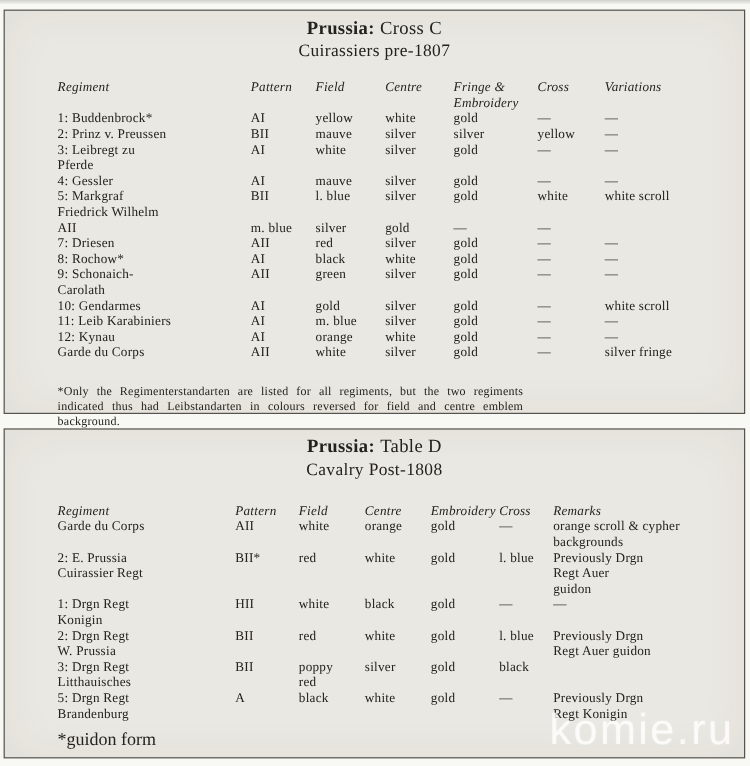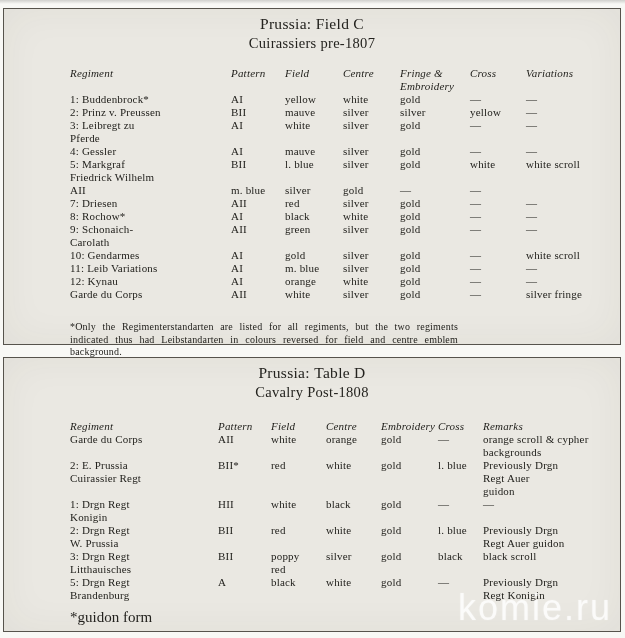--- a/index.html
+++ b/index.html
@@ -20,25 +20,25 @@
     background: #eae8e2;
     border: 1.5px solid #56534c;
     box-sizing: border-box;
     box-shadow: inset 0 0 40px rgba(60,55,40,0.05);
   }
   #panel-c { top: 8px;  height: 337px; }
   #panel-d { top: 357px; height: 275px; }
 
   .titles { text-align: center; margin-top: 6px; }
   .title { font-size: 15.5px; line-height: 18px; letter-spacing: 0.3px; }
-  .title .bold { font-weight: normal; }
+  .title .bold { font-weight: bold; }
   .title .rest { margin-left: 0.28em; }
   .subtitle { font-size: 14.5px; line-height: 16px; margin-top: 2px; letter-spacing: 0.3px; }
 
-  .content { padding-left: 66px; padding-right: 6px; }
+  .content { padding-left: 44px; padding-right: 6px; }
 
   .grid-c { display: grid; grid-template-columns: 161px 54px 58px 57px 70px 56px auto; }
   .grid-d { display: grid; grid-template-columns: 148px 53px 55px 55px 57px 45px auto; }
 
   .thead-c { margin-top: 16px; }
   .thead-d { margin-top: 20px; }
   .thead .cell { font-style: italic; }
 
   .cell {
     font-size: 11px; line-height: 13px;
@@ -62,21 +62,21 @@
     text-shadow: 0 0 2px rgba(255,255,255,0.35);
     pointer-events: none;
   }
 </style>
 </head>
 <body>
 
 <div class="panel" id="panel-c">
   <div class="titles">
     <div class="title">
-      <span class="bold">Prussia:</span><span class="rest">Field C</span>
+      <span class="bold">Prussia:</span><span class="rest">Cross C</span>
     </div>
     <div class="subtitle">Cuirassiers pre-1807</div>
   </div>
   <div class="content">
     <div class="thead thead-c grid-c">
       <div class="cell">Regiment</div>
       <div class="cell">Pattern</div>
       <div class="cell">Field</div>
       <div class="cell">Centre</div>
       <div class="cell">Fringe &amp;
@@ -181,21 +181,21 @@
     <div class="cell">10: Gendarmes</div>
     <div class="cell">AI</div>
     <div class="cell">gold</div>
     <div class="cell">silver</div>
     <div class="cell">gold</div>
     <div class="cell">—</div>
     <div class="cell">white scroll</div>
   </div>
 
   <div class="trow grid-c">
-    <div class="cell">11: Leib Variations</div>
+    <div class="cell">11: Leib Karabiniers</div>
     <div class="cell">AI</div>
     <div class="cell">m. blue</div>
     <div class="cell">silver</div>
     <div class="cell">gold</div>
     <div class="cell">—</div>
     <div class="cell">—</div>
   </div>
 
   <div class="trow grid-c">
     <div class="cell">12: Kynau</div>
@@ -288,21 +288,20 @@
 
   <div class="trow grid-d">
     <div class="cell">3: Drgn Regt
 Litthauisches</div>
     <div class="cell">BII</div>
     <div class="cell">poppy
 red</div>
     <div class="cell">silver</div>
     <div class="cell">gold</div>
     <div class="cell">black</div>
-    <div class="cell">black scroll</div>
   </div>
 
   <div class="trow grid-d">
     <div class="cell">5: Drgn Regt
 Brandenburg</div>
     <div class="cell">A</div>
     <div class="cell">black</div>
     <div class="cell">white</div>
     <div class="cell">gold</div>
     <div class="cell">—</div>

